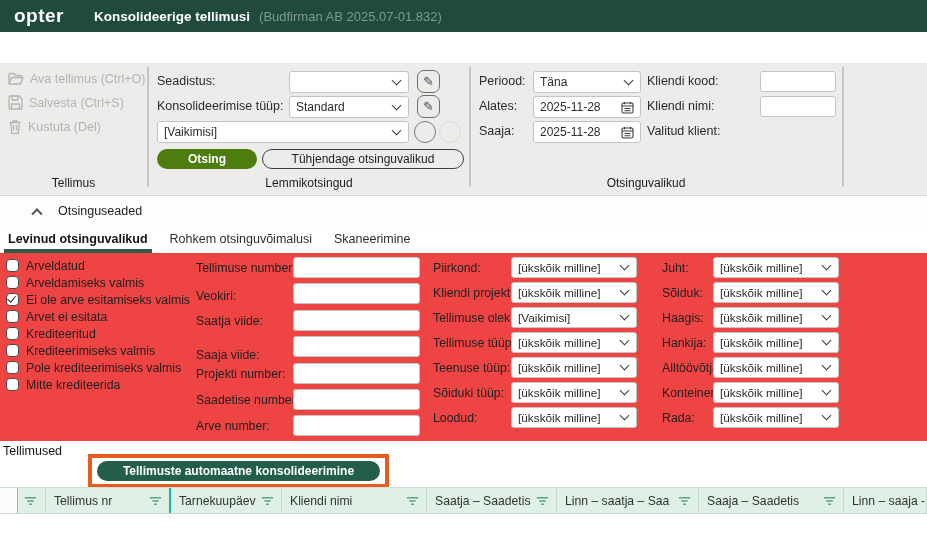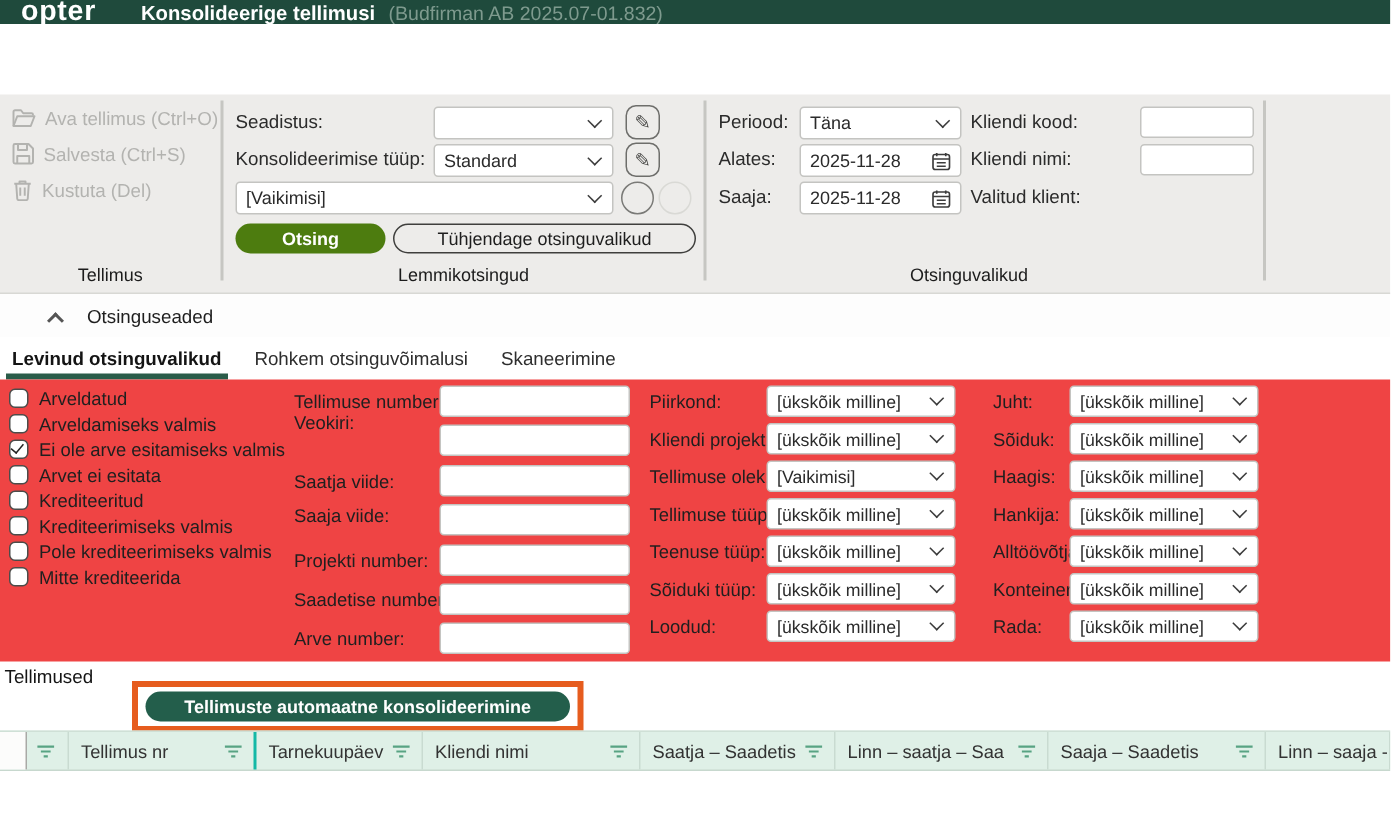--- a/index.html
+++ b/index.html
@@ -1,21 +1,21 @@
 <!DOCTYPE html>
 <html><head>
 <meta charset="utf-8">
 <style>
   * { margin:0; padding:0; box-sizing:border-box; }
   html,body { background:#ffffff; }
   body { font-family:"Liberation Sans", sans-serif; color:#2b2b2b; }
   #app { position:relative; width:927px; height:559px; overflow:hidden; background:#fff; }
 
   
-  .topbar { position:absolute; left:0; top:0; width:927px; height:16px;
+  .topbar { position:absolute; left:0; top:0; width:927px; height:32px;
             background:#1f4a3c; display:flex; align-items:center; }
   .logo { color:#fff; font-weight:bold; font-size:19px; letter-spacing:.5px; margin-left:14px; }
   .win-title { color:#fff; font-weight:bold; font-size:13.5px; margin-left:30px; }
   .win-version { color:#7e9a8e; font-size:13px; margin-left:9px; }
 
   
   .navbar { position:absolute; left:0; top:32px; width:927px; height:31px;
             background:#285a49; display:flex; align-items:stretch; }
   .home-btn { width:38px; display:flex; align-items:center; justify-content:center; }
   .nav-tab { position:relative; display:flex; align-items:center; padding:0 6px;
@@ -275,25 +275,25 @@
       <span class="cb"></span>
       <span class="cb-label">Pole krediteerimiseks valmis</span>
     </label>
     <label class="cb-row" style="top:124px">
       <span class="cb"></span>
       <span class="cb-label">Mitte krediteerida</span>
     </label>
 
     <div class="f-label" style="left:196px; top:8px">Tellimuse number:</div>
     <input class="text-input f-input" style="left: 293px; top: 4px;" value="">
-    <div class="f-label" style="left:196px; top:22px">Veokiri:</div>
+    <div class="f-label" style="left:196px; top:36px">Veokiri:</div>
     <input class="text-input f-input" style="left: 293px; top: 30px;" value="">
     <div class="f-label" style="left:196px; top:61px">Saatja viide:</div>
     <input class="text-input f-input" style="left: 293px; top: 57px;" value="">
-    <div class="f-label" style="left:196px; top:84px">Saaja viide:</div>
+    <div class="f-label" style="left:196px; top:95px">Saaja viide:</div>
     <input class="text-input f-input" style="left: 293px; top: 83px;" value="">
     <div class="f-label" style="left:196px; top:114px">Projekti number:</div>
     <input class="text-input f-input" style="left: 293px; top: 110px;" value="">
     <div class="f-label" style="left:196px; top:140px">Saadetise number:</div>
     <input class="text-input f-input" style="left: 293px; top: 136px;" value="">
     <div class="f-label" style="left:196px; top:166px">Arve number:</div>
     <input class="text-input f-input" style="left: 293px; top: 162px;" value="">
 
     <div class="f-label" style="left:433px; top:8px">Piirkond:</div>
     <div class="select dd" style="left:511px; top:4px">

